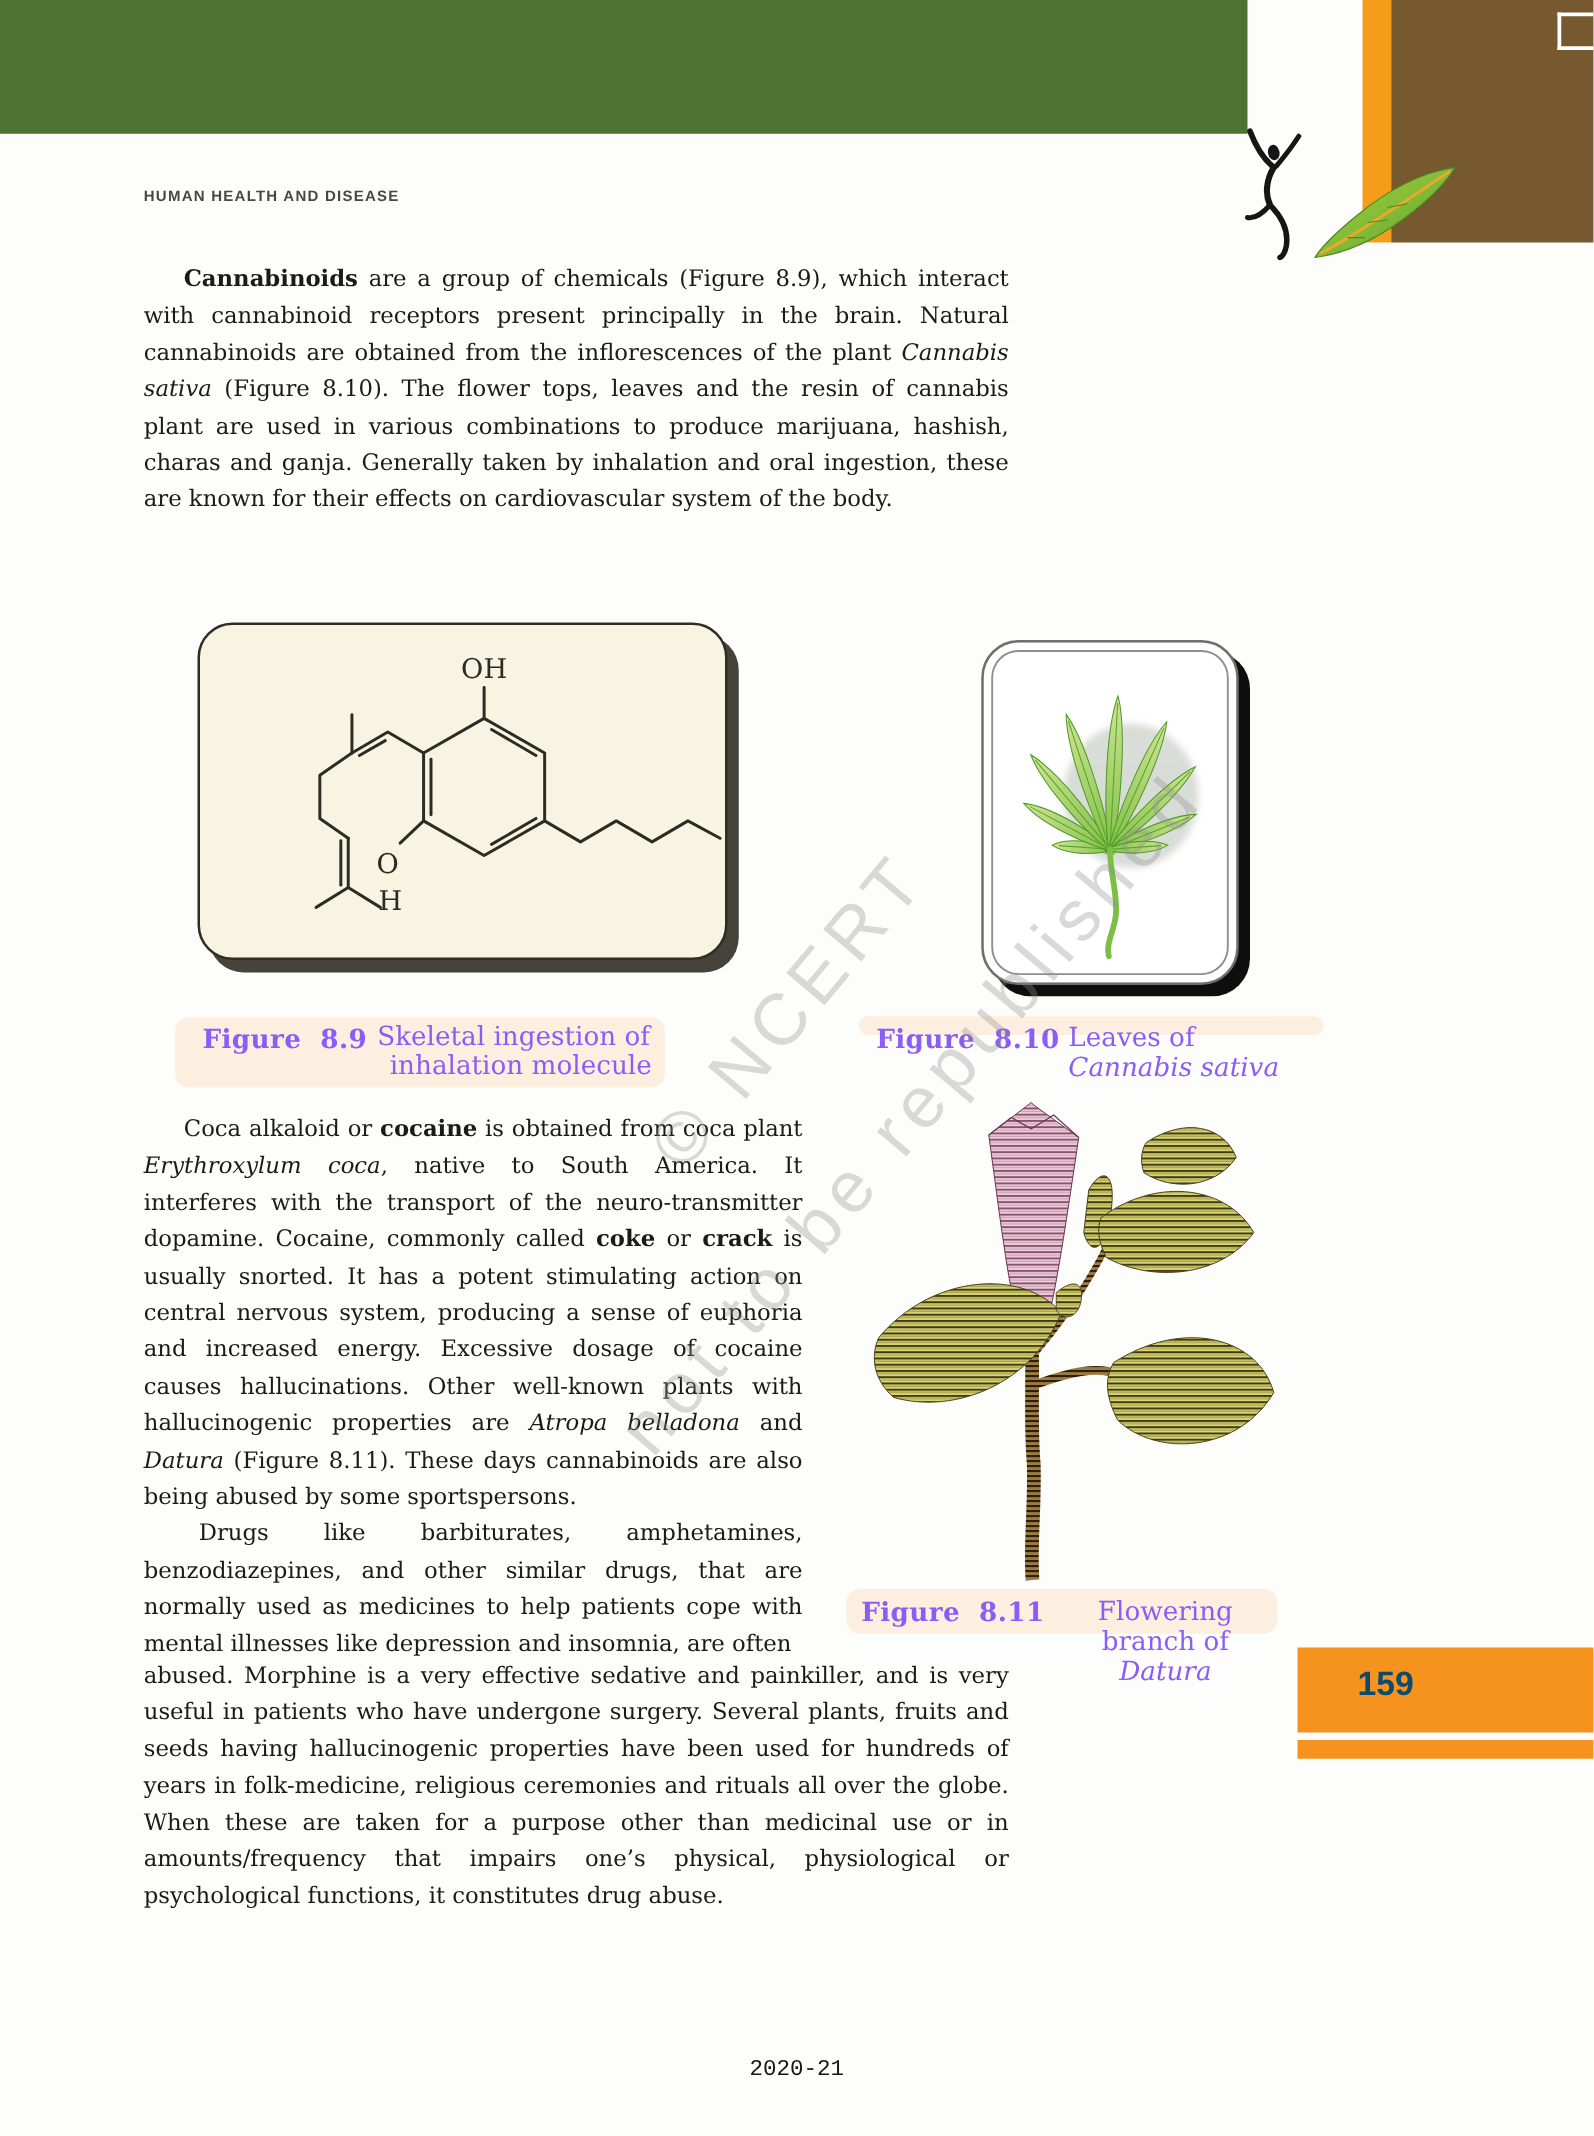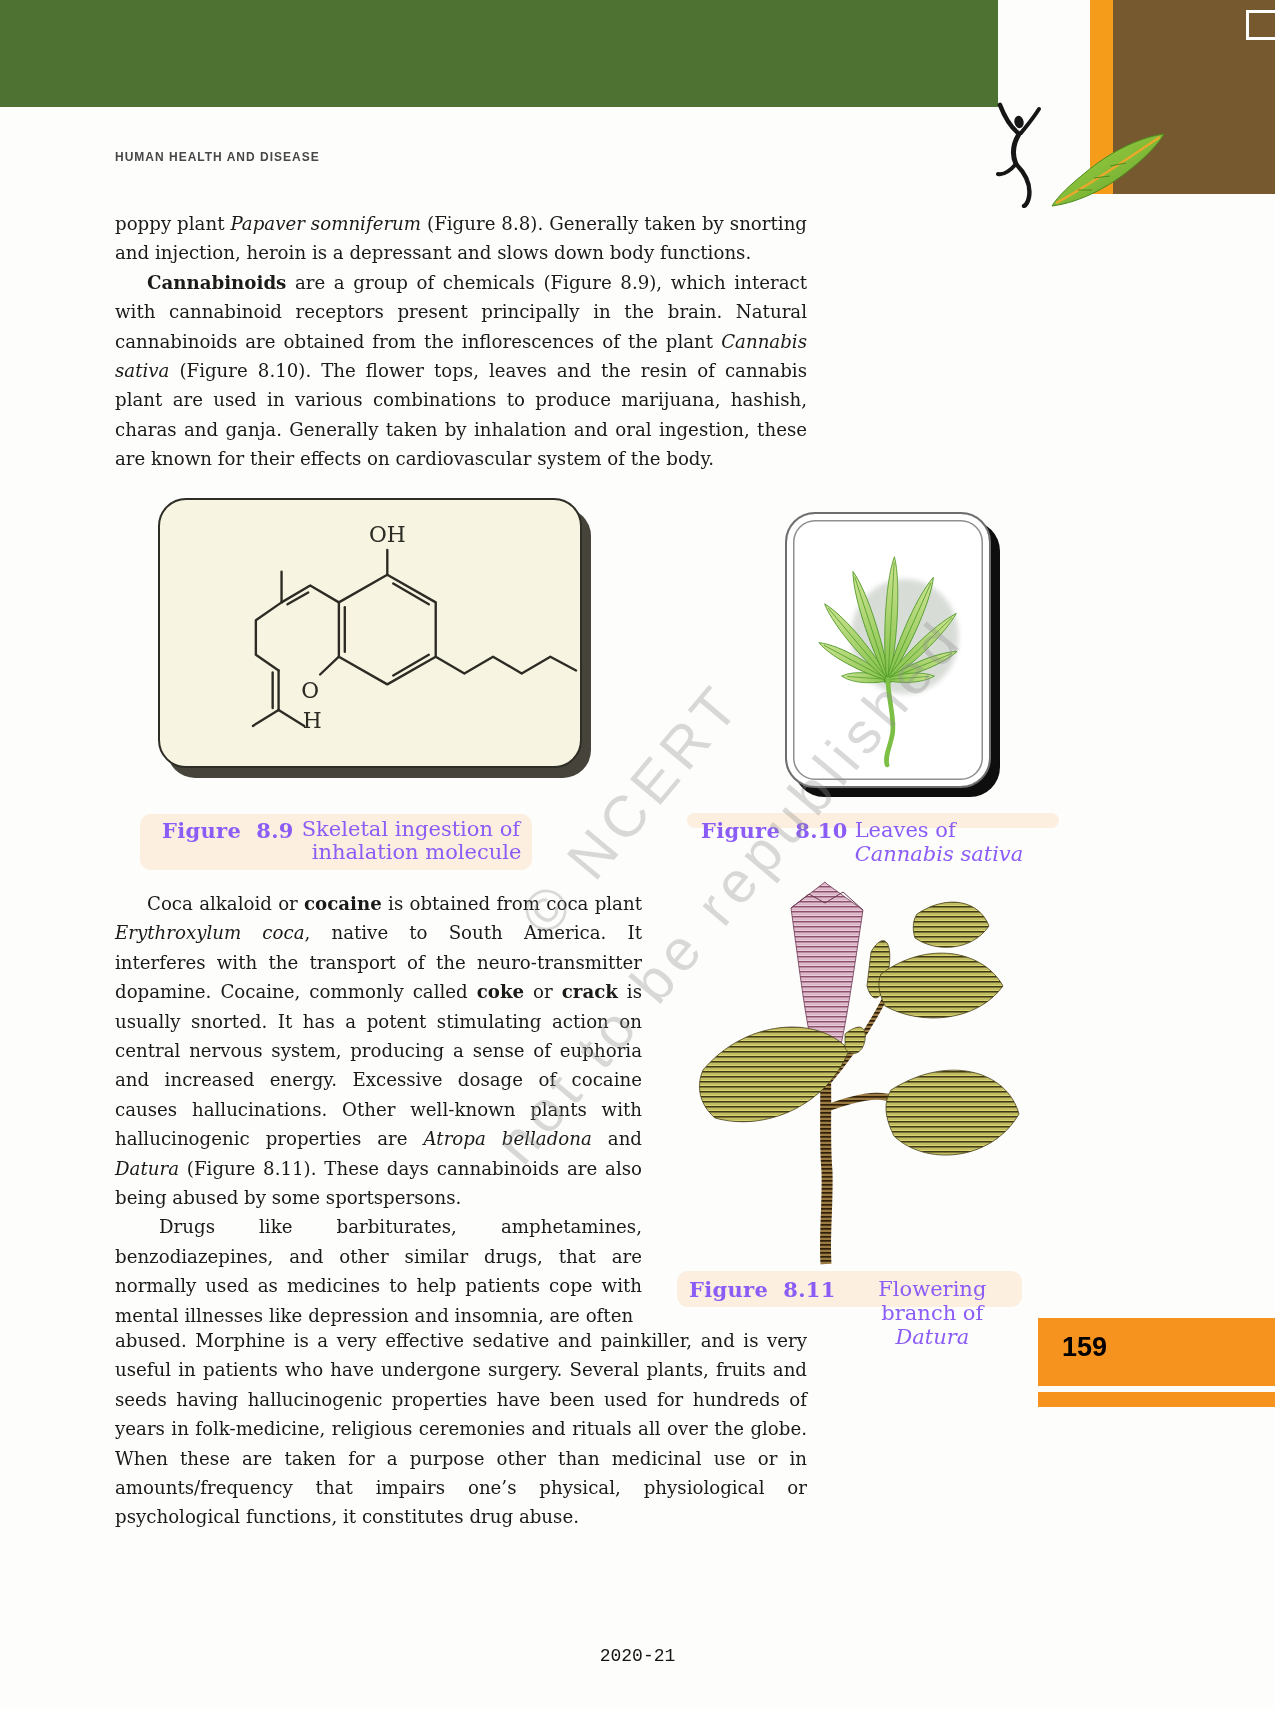--- a/index.html
+++ b/index.html
@@ -55,21 +55,21 @@
   .cap9{left:140px;top:814px;width:392px;height:56px;padding:4px 0 0 22px;box-sizing:border-box;}
   .cap9 .cap-lines{margin-left:8px;line-height:23px;}
   .cap9 .l2{display:block;padding-left:10px;}
   .cap10{left:687px;top:813px;width:372px;height:15px;padding:5px 0 0 14px;box-sizing:border-box;}
   .cap11{left:677px;top:1271px;width:345px;height:36px;padding:6px 0 0 12px;box-sizing:border-box;text-align:center;}
   .cap-rich{margin-left:7px;}
 
   
   .pagenum-block{position:absolute;left:1038px;top:1318px;width:237px;height:68px;z-index:2;
                  background:var(--page-accent,#f6921e);}
-  .pagenum-block .num{position:absolute;left:24px;top:14px;color:#000000;
+  .pagenum-block .num{position:absolute;left:48px;top:14px;color:#0c4a6e;
                       font-family:"Liberation Sans",sans-serif;font-weight:700;font-size:27px;}
   .pagenum-strip{position:absolute;left:1038px;top:1392px;width:237px;height:15px;z-index:2;
                  background:var(--page-accent,#f6921e);}
 
   
   .footer-date{position:absolute;left:0;top:1646px;width:1275px;text-align:center;z-index:2;
                font-family:Liberation Mono, monospace;font-size:18px;color:#151515;}
 
   
   .watermark{position:absolute;left:330px;top:570px;width:700px;height:560px;z-index:6;
@@ -107,21 +107,20 @@
       </linearGradient>
     </defs>
     <path d="M116,6 C88,10 60,26 38,44 C22,57 10,68 4,78 C34,74 62,58 84,40 C100,27 110,16 116,6 Z" fill="url(#lg2)" stroke="#4c8a1f" stroke-width="1"></path>
     <path d="M8,75 C40,58 80,30 112,9" stroke="#e9a92c" stroke-width="2.4" fill="none"></path>
     <path d="M30,62 L44,62 M46,50 L62,48 M62,38 L78,35" stroke="#4c8a1f" stroke-width="1" fill="none"></path>
   </svg>
 
   <div class="running-head">HUMAN HEALTH AND DISEASE</div>
 
   <div class="textblock tb1">
-    <p><span>poppy plant </span><span style="font-style: italic;">Papaver somniferum</span><span> (Figure 8.8). Generally taken by snorting and injection, heroin is a depressant and slows down body functions.</span></p>
     <p class="ind"><span style="font-weight: bold;">Cannabinoids</span><span> are a group of chemicals (Figure 8.9), which interact with cannabinoid receptors present principally in the brain. Natural cannabinoids are obtained from the inflorescences of the plant </span><span style="font-style: italic;">Cannabis sativa</span><span> (Figure 8.10). The flower tops, leaves and the resin of cannabis plant are used in various combinations to produce marijuana,  hashish, charas and ganja. Generally taken by inhalation and oral ingestion, these are known for their effects on cardiovascular system of the body.</span></p>
   </div>
 
   <div class="fig9-box">
     <svg viewBox="0 0 425 268">
       <g stroke="#2c2b24" stroke-width="2.4" fill="none" stroke-linecap="round" stroke-linejoin="round">
         <polygon points="230,75 279,103 279,158 230,186 181,158 181,103"></polygon>
         <line x1="236" y1="84" x2="272" y2="105"></line>
         <line x1="272" y1="156" x2="236" y2="177"></line>
         <line x1="187" y1="108" x2="187" y2="153"></line>

